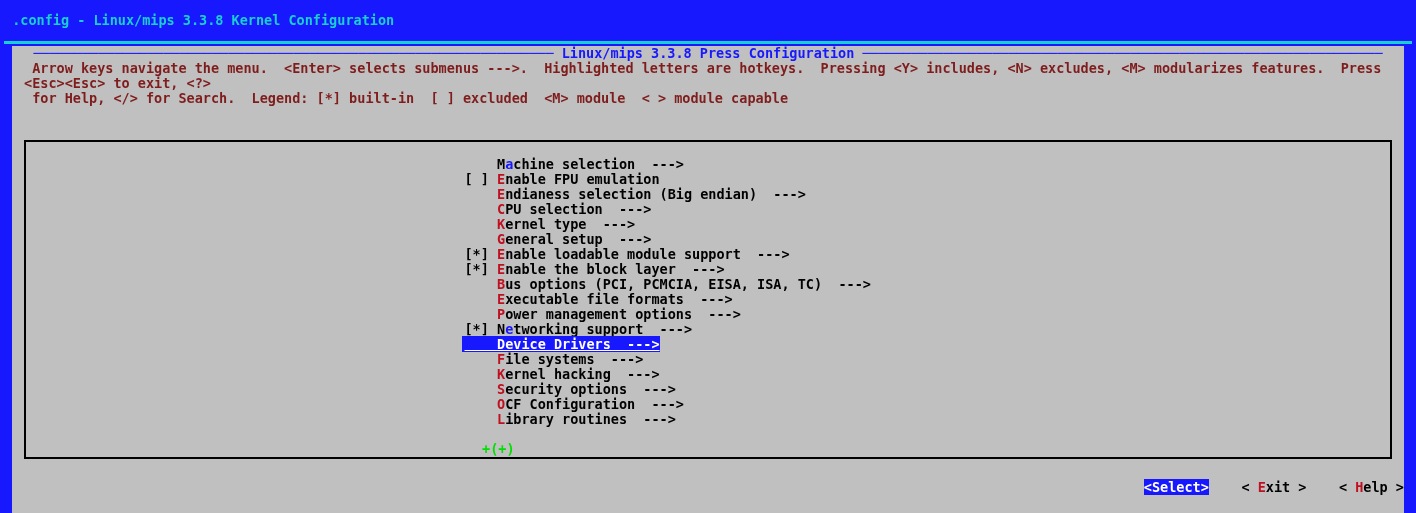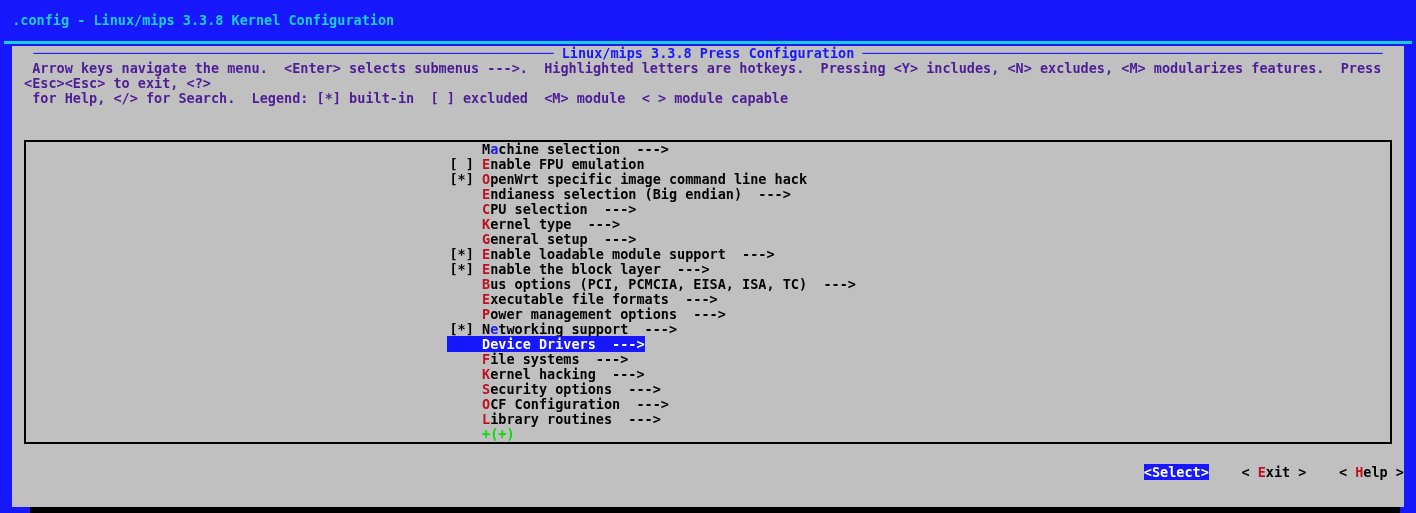--- a/index.html
+++ b/index.html
@@ -34,32 +34,32 @@
     background: #c0c0c0;
     position: relative;
     padding-bottom: 8px;
   }
   .dialog-title-row {
     color: #1818ff;
     text-align: center;
     white-space: pre;
   }
   .help-text {
-    color: #4c1d95;
+    color: #7f1d1d;
     white-space: pre-wrap;
     padding: 0 12px;
   }
   .menu-box {
     border: 2px solid #000;
     margin: 4px 12px 4px 12px;
     padding: 0;
     position: relative;
   }
   .menu-inner {
-    padding: 0;
+    padding: 15px;
   }
   .menu-row {
     white-space: pre;
     color: #000;
     padding-left: 0;
   }
   .menu-row .prefix {
     display: inline-block;
     width: 456px;
     text-align: right;
@@ -67,20 +67,21 @@
   }
   .hotkey {
     color: #c01020;
   }
   .hotkey-net {
     color: #1818ff;
   }
   .sel {
     background: #1818ff;
     color: #fff;
+    text-decoration: underline;
   }
   .scroll-hint {
     color: #00e000;
     white-space: pre;
     margin-left: 456px;
   }
   .button-row {
     text-align: right;
     white-space: pre;
     padding: 2px 0 4px 0;
@@ -109,21 +110,20 @@
     <div class="dialog-title-row">────────────────────────────────────────────────────────────────<span> Linux/mips 3.3.8 Press Configuration </span>────────────────────────────────────────────────────────────────</div>
     <div class="help-text"> Arrow keys navigate the menu.  &lt;Enter&gt; selects submenus ---&gt;.  Highlighted letters are hotkeys.  Pressing &lt;Y&gt; includes, &lt;N&gt; excludes, &lt;M&gt; modularizes features.  Press &lt;Esc&gt;&lt;Esc&gt; to exit, &lt;?&gt;</div>
     <div class="help-text"> for Help, &lt;/&gt; for Search.  Legend: [*] built-in  [ ] excluded  &lt;M&gt; module  &lt; &gt; module capable</div>
 
     <div style="height:30px"></div>
 
     <div class="menu-box">
       <div class="menu-inner" id="menu-inner">
           <div class="menu-row"><span class="prefix">    </span><span>M</span><span class="hotkey-net">a</span><span>chine selection  ---&gt;</span></div>
           <div class="menu-row"><span class="prefix">[ ] </span><span></span><span class="hotkey">E</span><span>nable FPU emulation</span></div>
-          <div class="menu-row"><span class="prefix">[*] </span><span></span><span class="hotkey">O</span><span>penWrt specific image command line hack</span></div>
           <div class="menu-row"><span class="prefix">    </span><span></span><span class="hotkey">E</span><span>ndianess selection (Big endian)  ---&gt;</span></div>
           <div class="menu-row"><span class="prefix">    </span><span></span><span class="hotkey">C</span><span>PU selection  ---&gt;</span></div>
           <div class="menu-row"><span class="prefix">    </span><span></span><span class="hotkey">K</span><span>ernel type  ---&gt;</span></div>
           <div class="menu-row"><span class="prefix">    </span><span></span><span class="hotkey">G</span><span>eneral setup  ---&gt;</span></div>
           <div class="menu-row"><span class="prefix">[*] </span><span></span><span class="hotkey">E</span><span>nable loadable module support  ---&gt;</span></div>
           <div class="menu-row"><span class="prefix">[*] </span><span></span><span class="hotkey">E</span><span>nable the block layer  ---&gt;</span></div>
           <div class="menu-row"><span class="prefix">    </span><span></span><span class="hotkey">B</span><span>us options (PCI, PCMCIA, EISA, ISA, TC)  ---&gt;</span></div>
           <div class="menu-row"><span class="prefix">    </span><span></span><span class="hotkey">E</span><span>xecutable file formats  ---&gt;</span></div>
           <div class="menu-row"><span class="prefix">    </span><span></span><span class="hotkey">P</span><span>ower management options  ---&gt;</span></div>
           <div class="menu-row"><span class="prefix">[*] </span><span>N</span><span class="hotkey-net">e</span><span>tworking support  ---&gt;</span></div>

